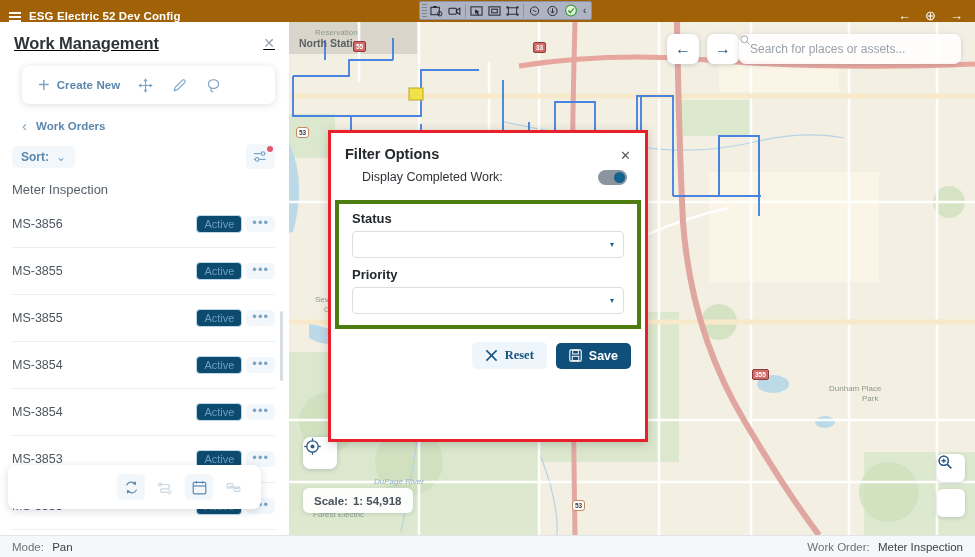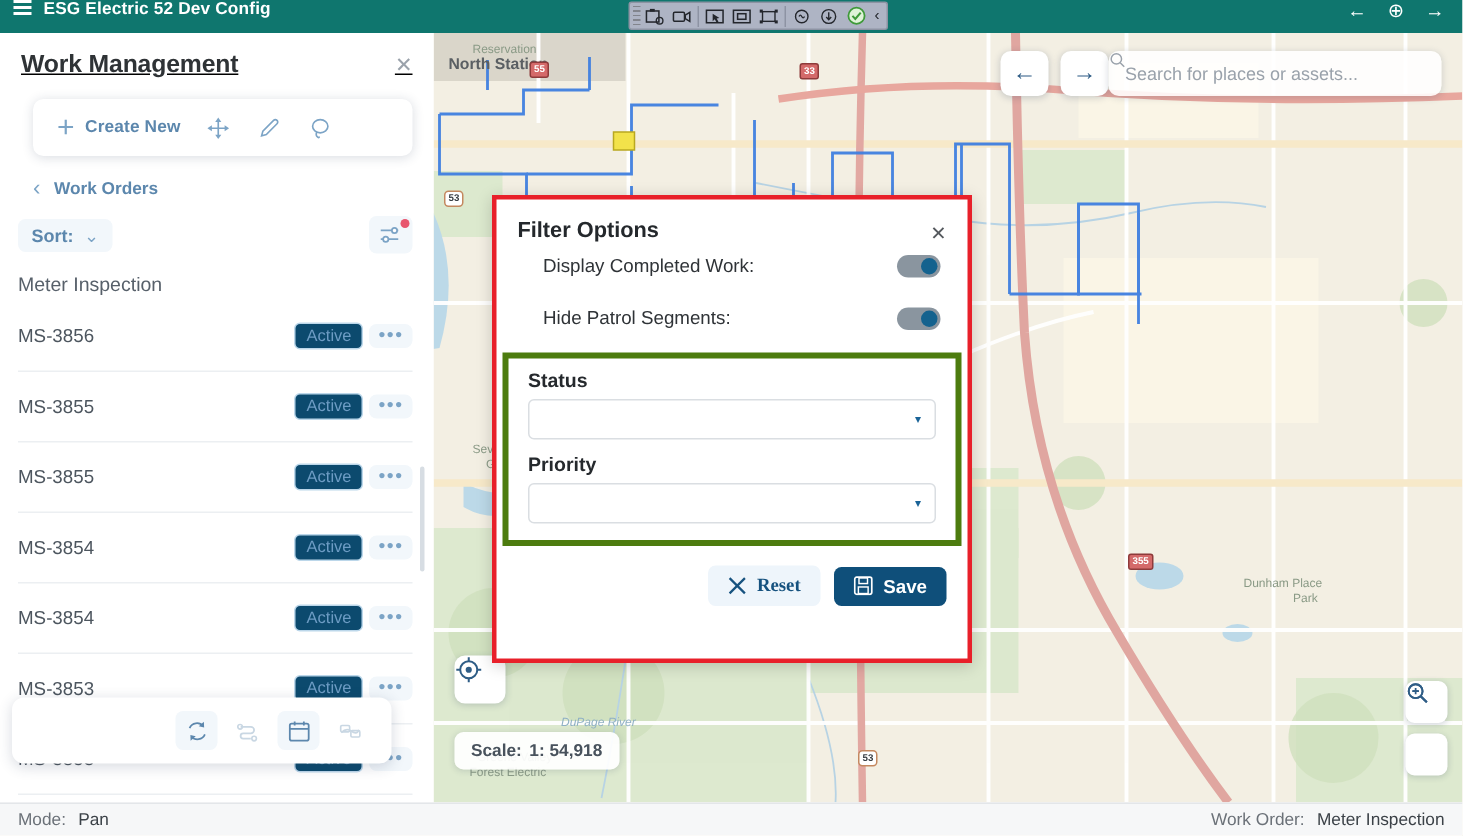--- a/index.html
+++ b/index.html
@@ -8,22 +8,22 @@
     width: 975px; height: 557px;
     overflow: hidden;
     font-family: "Liberation Sans", sans-serif;
     background: #ffffff;
   }
   #app { position: relative; width: 975px; height: 557px; overflow: hidden; }
 
   
   .titlebar {
     position: absolute; top: 0; left: 0; width: 975px; height: 22px;
-    background: #0f766e; color: #ffffff;
-    display: flex; align-items: flex-start;
+    background: #a16207; color: #ffffff;
+    display: flex; align-items: flex-end;
     font-size: 11.5px; font-weight: bold;
     z-index: 60;
   }
   .tb-hamburger { margin-left: 9px; margin-right: 8px; display: flex; flex-direction: column; gap: 2.5px; cursor: pointer; }
   .tb-hamburger i { display: block; width: 12px; height: 1.6px; background: #fff; }
   .tb-title { letter-spacing: .1px; }
 
   
   .capture-bar {
     position: absolute; left: 419px; top: 1px; height: 19px;
@@ -399,26 +399,20 @@
   </div>
 
   <div class="dialog">
     <div class="dlg-head">
       <div class="dlg-title">Filter Options</div>
       <div class="dlg-close">✕</div>
     </div>
 
     <div class="toggle-row">
       <span class="toggle-label">Display Completed Work:</span>
-      <span class="switch">
-          <i></i>
-        </span>
-    </div>
-    <div class="toggle-row">
-      <span class="toggle-label">Hide Patrol Segments:</span>
       <span class="switch">
           <i></i>
         </span>
     </div>
 
     <div class="dlg-fields">
       <div class="fld-label">Status</div>
       <div class="fld-select">
         <span class="fld-value"></span>
         <span class="fld-caret">▾</span>

